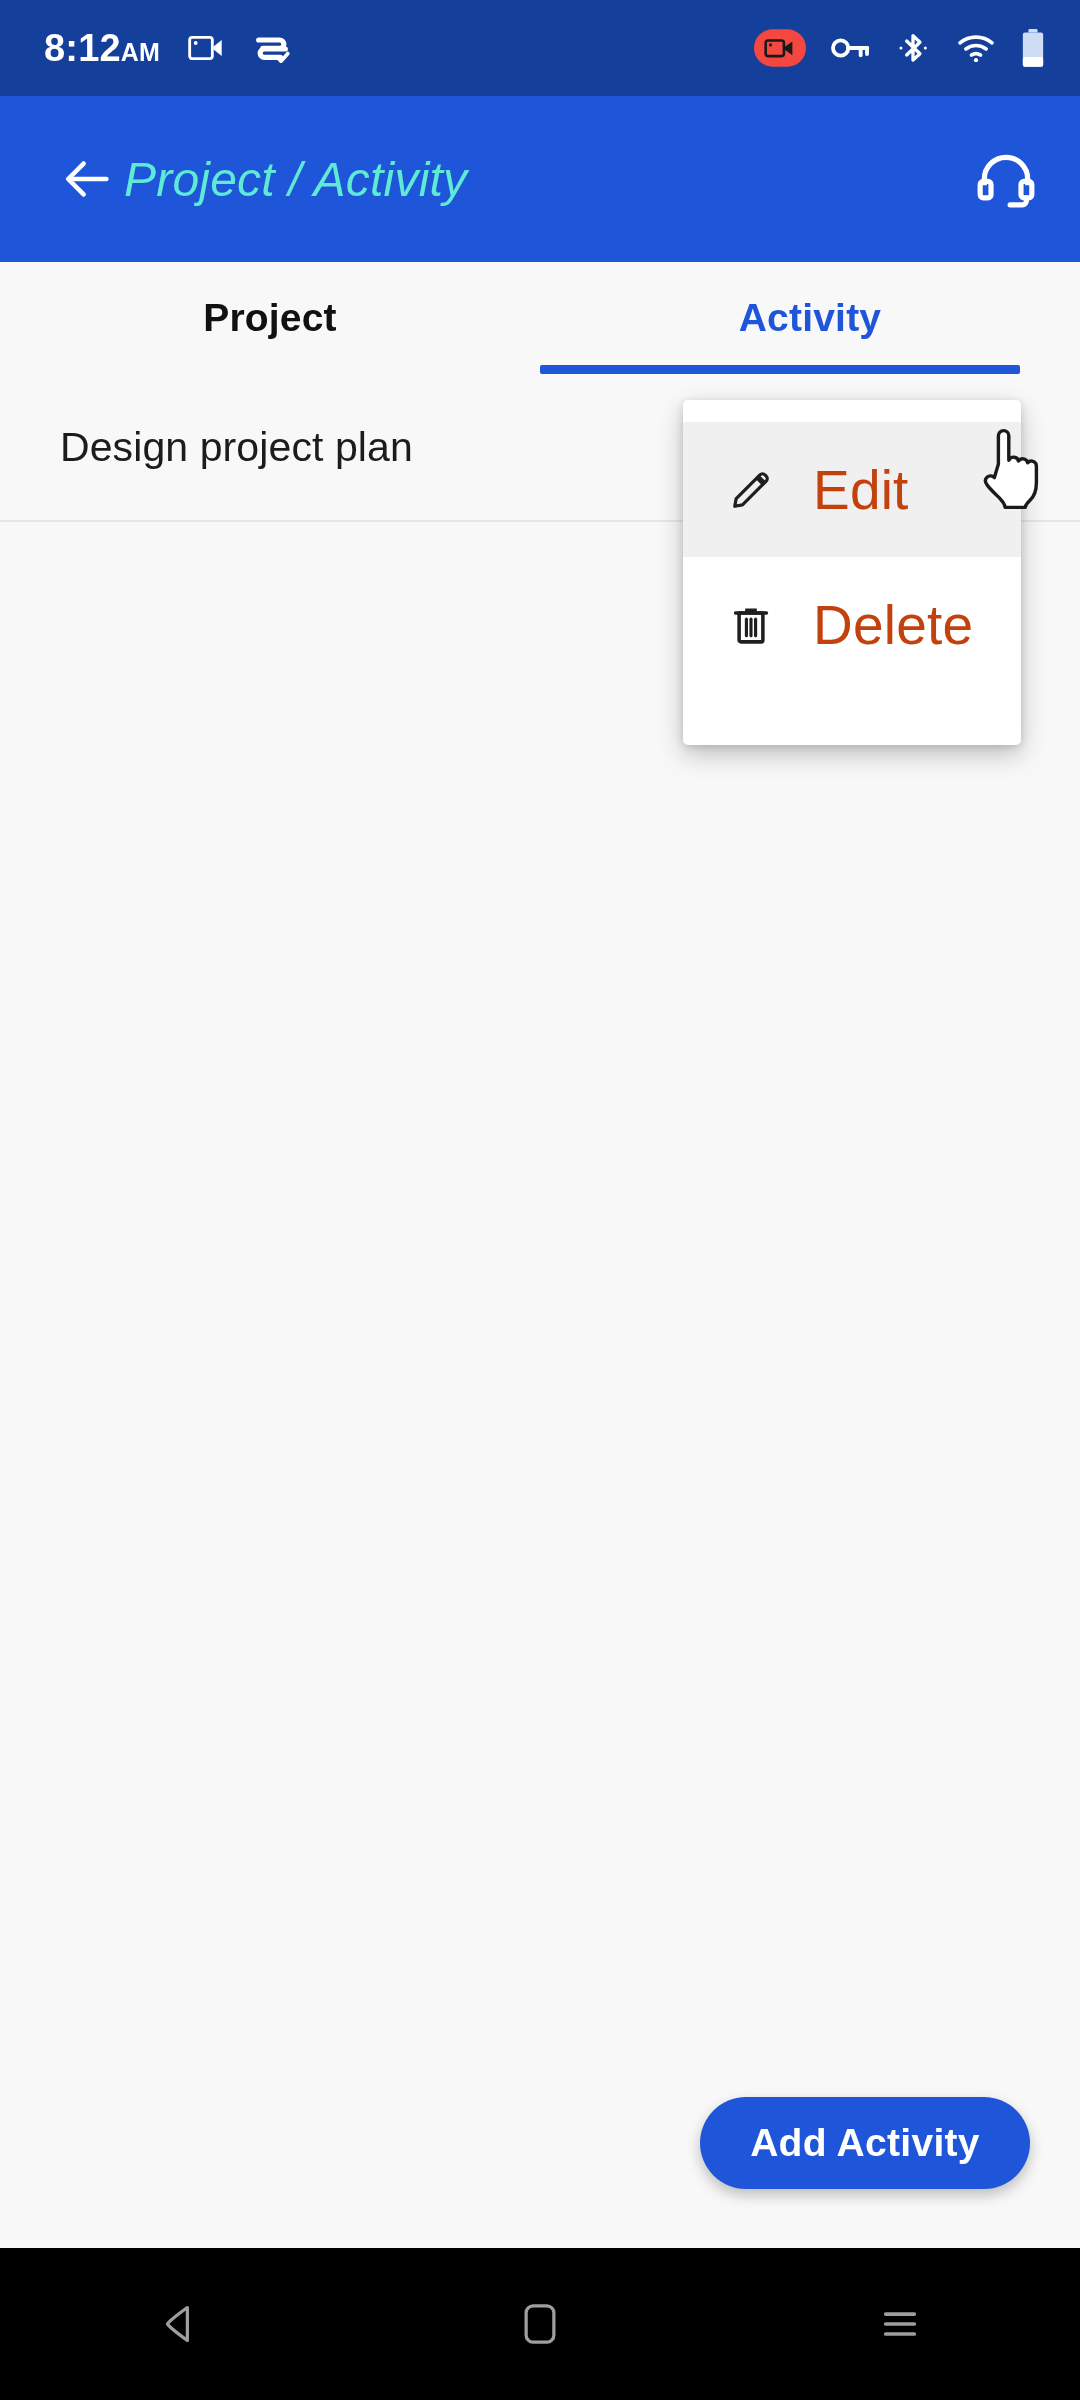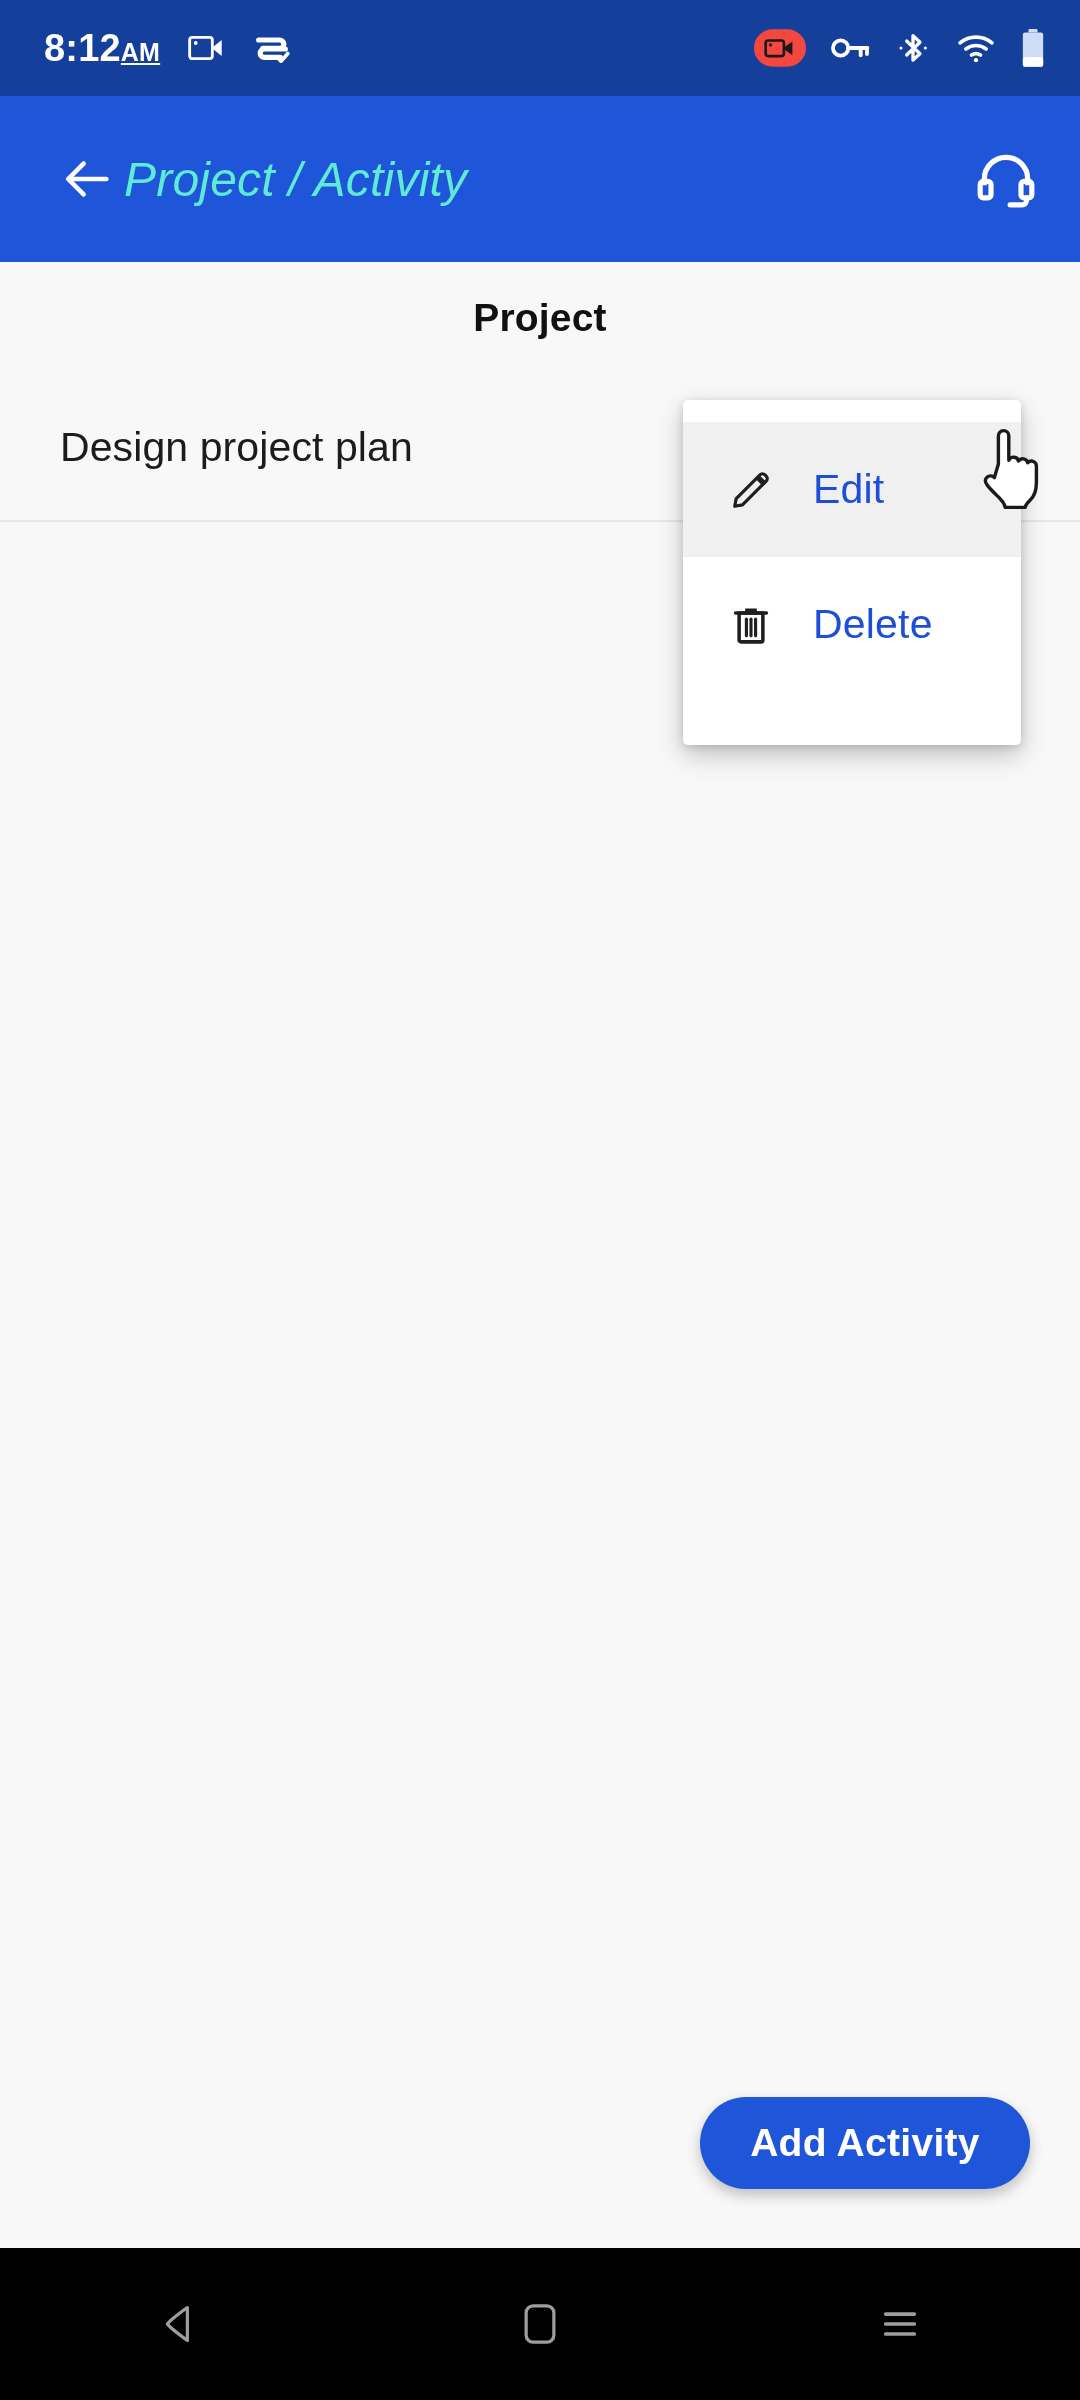--- a/index.html
+++ b/index.html
@@ -22,21 +22,21 @@
     width: 1080px; height: 96px;
     background: #14409b;
     display: flex; align-items: center;
     padding: 0 34px 0 44px;
   }
   #status-left { display: flex; align-items: center; gap: 26px; }
   #clock {
     color: #fff; font-size: 38px; font-weight: 700;
     letter-spacing: 0.2px; display: flex; align-items: baseline; 
   }
-  #clock .ampm { font-size: 25px; font-weight: 700; text-decoration: underline; }
+  #clock .ampm { font-size: 25px; font-weight: 700; }
   #status-right {
     margin-left: auto; display: flex; align-items: center; gap: 22px;
   }
   .sbicon { display: block; }
 
   
   #app-bar {
     position: absolute; top: 96px; left: 0;
     width: 1080px; height: 166px;
     background: #1f56d9;
@@ -112,21 +112,21 @@
     padding: 22px 0;
   }
   .menu-item {
     height: 135px;
     display: flex; align-items: center;
     padding-left: 42px;
     gap: 36px;
   }
   .menu-item.highlight { background: #f0f0f0; }
   .menu-item-label {
-    font-size: 41px; color: #1d4ed8; letter-spacing: 0.2px;
+    font-size: 55px; color: #c2410c; letter-spacing: 0.2px;
   }
   .menu-icon { width: 52px; height: 52px; flex: 0 0 auto;
     display:flex; align-items:center; justify-content:center; }
 
   
   #cursor {
     position: absolute;
     left: 974px; top: 425px;
     width: 74px; height: 86px;
     pointer-events: none;
@@ -232,20 +232,24 @@
         <path d="M19.9 19.3 v1.1 a1.6 1.6 0 0 1 -1.6 1.6 H13.6" fill="none" stroke="#fff" stroke-width="2" stroke-linecap="round"></path>
       </svg>
     </div>
   </div>
 
   <div id="tab-bar">
     <div class="tab inactive">
       <span>Project</span>
 
     </div>
+    <div class="tab active">
+      <span>Activity</span>
+      <div class="tab-indicator"></div>
+    </div>
   </div>
 
   <div id="activity-list">
     <div class="list-row">
       <span class="list-row-label">Design project plan</span>
     </div>
   </div>
 
   <div id="context-menu">
     <div class="menu-item highlight">

